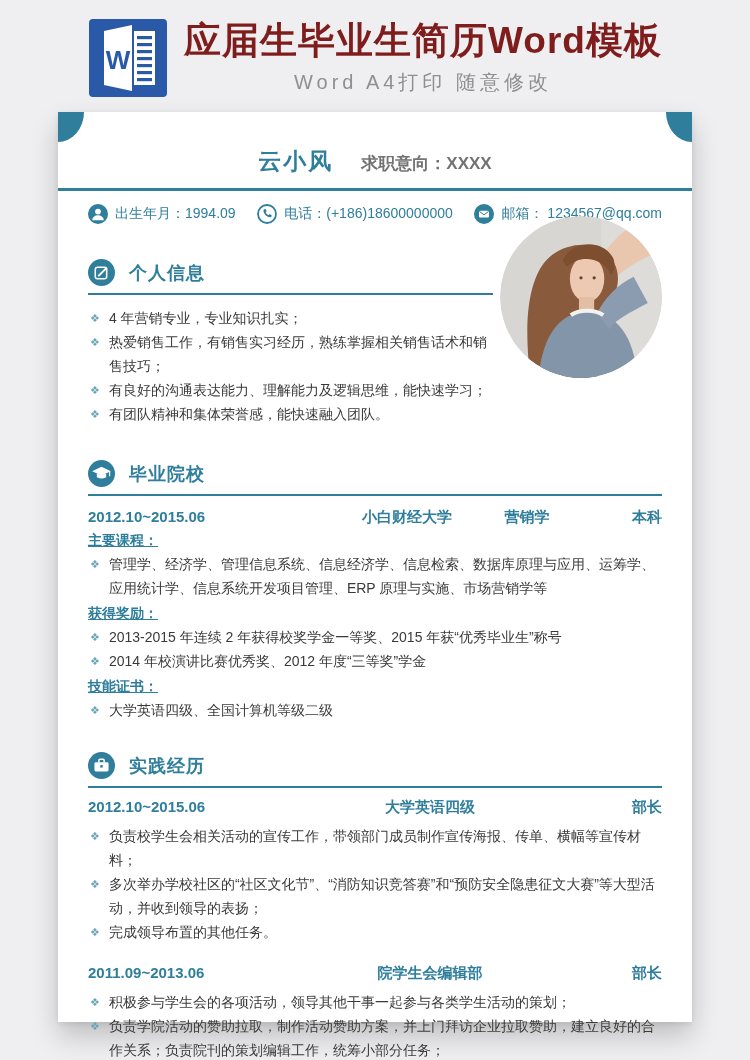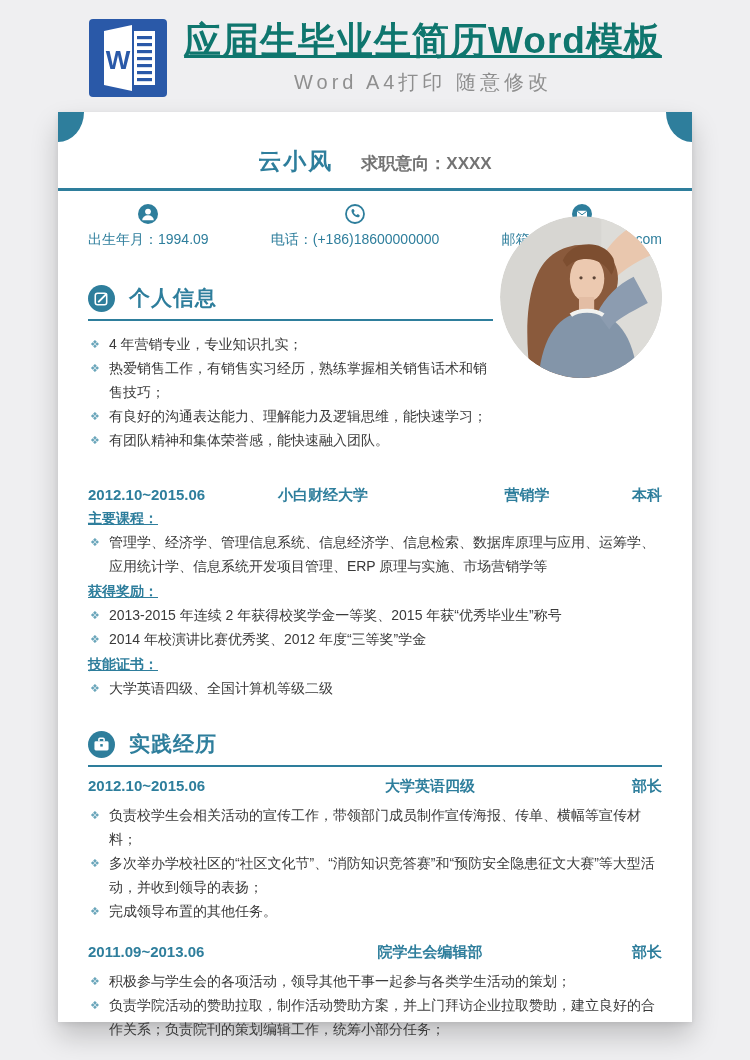--- a/index.html
+++ b/index.html
@@ -8,61 +8,61 @@
     font-family:"Liberation Sans","DejaVu Sans",sans-serif;
     background:#efeff1;
     position:relative;
     overflow:hidden;
     color:#3a3a3a;
   }
   
   .banner { height:112px; display:flex; align-items:center; justify-content:center; gap:16px; padding-top:4px; }
   .banner-logo { width:80px; height:80px; flex:0 0 auto; }
   .banner-text { display:flex; flex-direction:column; align-items:center; }
-  .banner-title { font-size:37px; font-weight:700; color:#0f766e; letter-spacing:1px; line-height:1.15;text-decoration:underline; }
+  .banner-title { font-size:37px; font-weight:700; color:#7f1d1d; letter-spacing:1px; line-height:1.15; }
   .banner-subtitle { font-size:20px; color:#8f8f8f; letter-spacing:4px; margin-top:6px; }
   
   .card {
     position:absolute; left:58px; top:112px; width:634px; height:910px;
     background:#ffffff;
     box-shadow:0 14px 26px rgba(0,0,0,0.20), 0 2px 6px rgba(0,0,0,0.08);
   }
   .corner { position:absolute; top:0; width:26px; height:30px; background:#2e7e9c; }
   .corner-left { left:0; border-radius:0 0 100% 0; }
   .corner-right { right:0; border-radius:0 0 0 100%; }
   
   .name-row { margin-top:34px; display:flex; justify-content:center; align-items:baseline; }
   .name { font-size:23px; font-weight:700; color:#2e7e9c; letter-spacing:2px; }
   .intention { font-size:17px; font-weight:700; color:#737373; margin-left:28px; }
   .divider { height:3px; background:#2e7e9c; margin-top:11px; }
   
   .contact-row { display:flex; justify-content:space-between; padding:0 30px; margin-top:13px; }
-  .contact-item { display:flex; align-items:center; gap:7px; font-size:14px; color:#2e7e9c; font-weight:400;flex-direction:column; }
+  .contact-item { display:flex; align-items:center; gap:7px; font-size:14px; color:#2e7e9c; font-weight:400; }
   .contact-item svg { flex:0 0 auto; }
   
   .photo-wrap { position:absolute; left:442px; top:104px; width:162px; height:162px; border-radius:50%; overflow:hidden; }
   
   .section { padding:0 30px; }
   .section-head { display:flex; align-items:center; gap:14px; border-bottom:2px solid #2e7e9c; padding-bottom:7px; }
   .section-head svg { flex:0 0 auto; }
-  .section-title { font-size:21px; font-weight:700; color:#2e7e9c; letter-spacing:1px; }
+  .section-title { font-size:18px; font-weight:700; color:#2e7e9c; letter-spacing:1px; }
   .sec-profile { margin-top:35px; }
   .sec-profile .section-head { width:405px; }
   .sec-education { margin-top:34px; }
   .sec-practice { margin-top:30px; }
   
   .blist { margin-top:11px; }
   .bullet { display:flex; font-size:14px; line-height:24px; color:#3a3a3a; }
   .bullet .marker { color:#69a5ba; font-size:11px; margin:0 9px 0 2px; line-height:24px; }
   .bullet .btext { flex:1; }
   .sec-profile .blist { width:402px; }
   
   .edu-row { display:flex; margin-top:12px; font-size:15px; font-weight:700; color:#2e7e9c; align-items:baseline; }
   .edu-period { width:190px; }
-  .edu-school { flex:1; text-align:left; }
+  .edu-school { flex:1; text-align:right; }
   .edu-major { width:150px; text-align:center; }
   .edu-degree { width:60px; text-align:right; }
   .group-head { font-size:14px; font-weight:700; color:#2e7e9c; line-height:24px; margin-top:1px;text-decoration:underline; }
   
   .entry { margin-top:10px; }
   .entry + .entry { margin-top:20px; }
   .entry-row { display:flex; font-size:15px; font-weight:700; color:#2e7e9c; align-items:baseline; }
   .entry-period { width:190px; }
   .entry-org { flex:1; text-align:center; }
   .entry-role { width:80px; text-align:right; }
@@ -174,20 +174,29 @@
           <span class="btext">有良好的沟通表达能力、理解能力及逻辑思维，能快速学习；</span>
         </div>
       <div class="bullet">
           <span class="marker">❖</span>
           <span class="btext">有团队精神和集体荣誉感，能快速融入团队。</span>
         </div>
     </div>
   </section>
 
   <section class="section sec-education">
+    <div class="section-head">
+      <svg width="27" height="27" viewBox="0 0 26 26" aria-hidden="true">
+        <circle cx="13" cy="13" r="13" fill="#2e7e9c"></circle>
+        <polygon points="13,6.5 22,10.8 13,15 4,10.8" fill="#ffffff"></polygon>
+        <path d="M8.5 13 L8.5 16.6 Q13 18.9 17.5 16.6 L17.5 13 Q13 15.2 8.5 13 Z" fill="#ffffff"></path>
+        <path d="M20.8 11.2 L20.8 15.6" stroke="#ffffff" stroke-width="1.2"></path>
+      </svg>
+      <span class="section-title">毕业院校</span>
+    </div>
     <div class="edu-row">
       <span class="edu-period">2012.10~2015.06</span>
       <span class="edu-school">小白财经大学</span>
       <span class="edu-major">营销学</span>
       <span class="edu-degree">本科</span>
     </div>
     <div class="group-head">主要课程：</div>
     <div class="bullet">
         <span class="marker">❖</span>
         <span class="btext">管理学、经济学、管理信息系统、信息经济学、信息检索、数据库原理与应用、运筹学、应用统计学、信息系统开发项目管理、ERP 原理与实施、市场营销学等</span>

